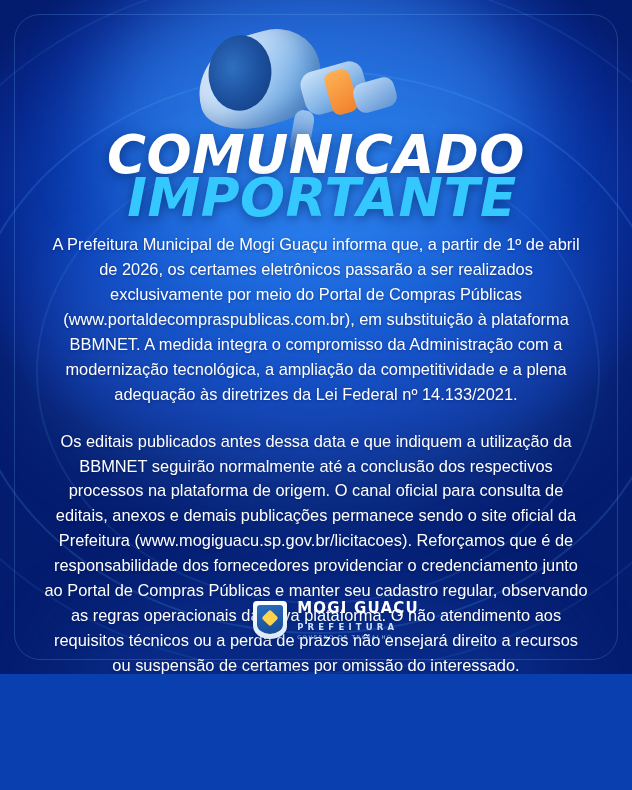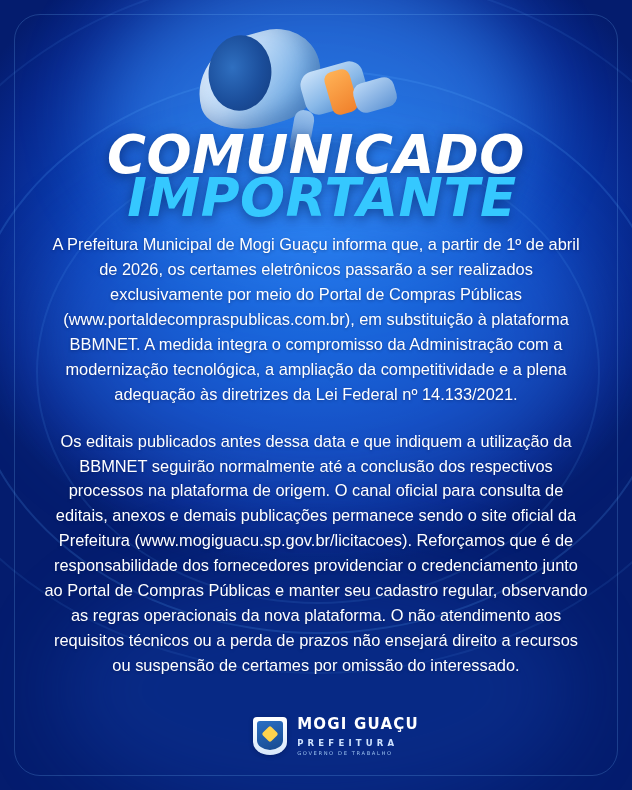--- a/index.html
+++ b/index.html
@@ -10,21 +10,21 @@
     width: 632px;
     height: 790px;
     overflow: hidden;
     font-family: "Liberation Sans", sans-serif;
     background: #0a3fb0;
   }
 
   .poster {
     position: relative;
     width: 632px;
-    height: 790px;
+    height: 674px;
     background:
       radial-gradient(ellipse 60% 42% at 50% 30%, #1a73e8 0%, #1059cf 38%, #0b3fb4 62%, #07278c 85%, #041c6e 100%),
       linear-gradient(180deg, #062a90 0%, #0a3fb0 45%, #06287f 100%);
     overflow: hidden;
   }
 
   
   .glow-ring {
     position: absolute;
     border-radius: 50%;

